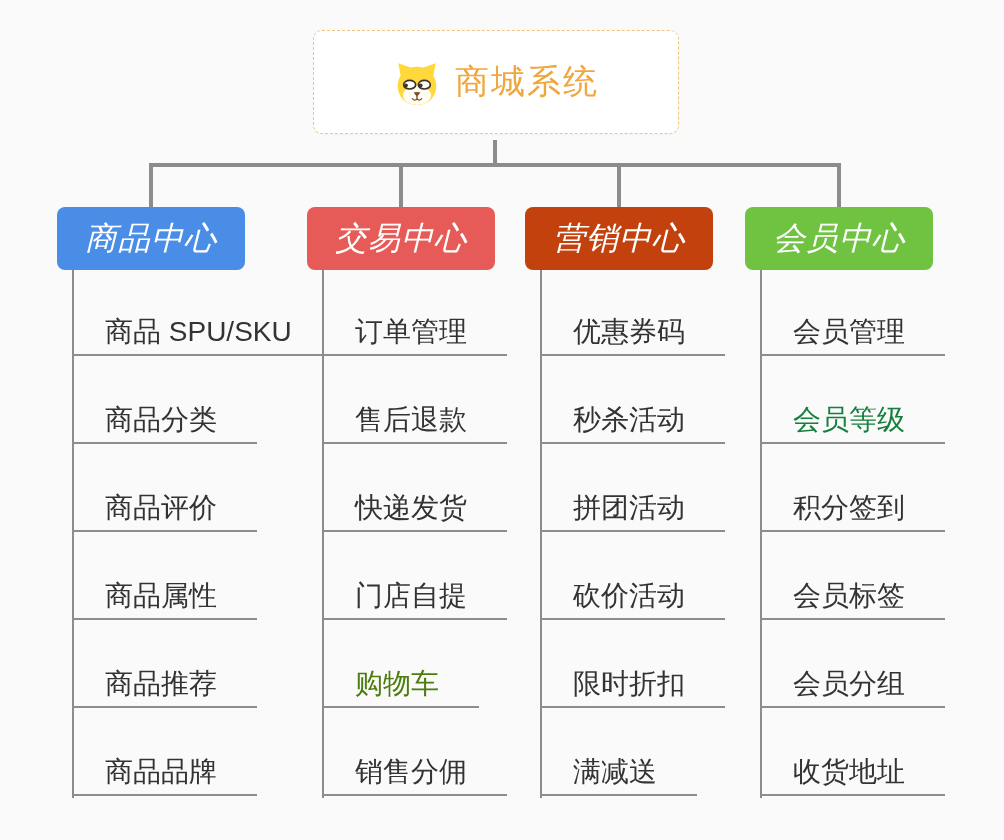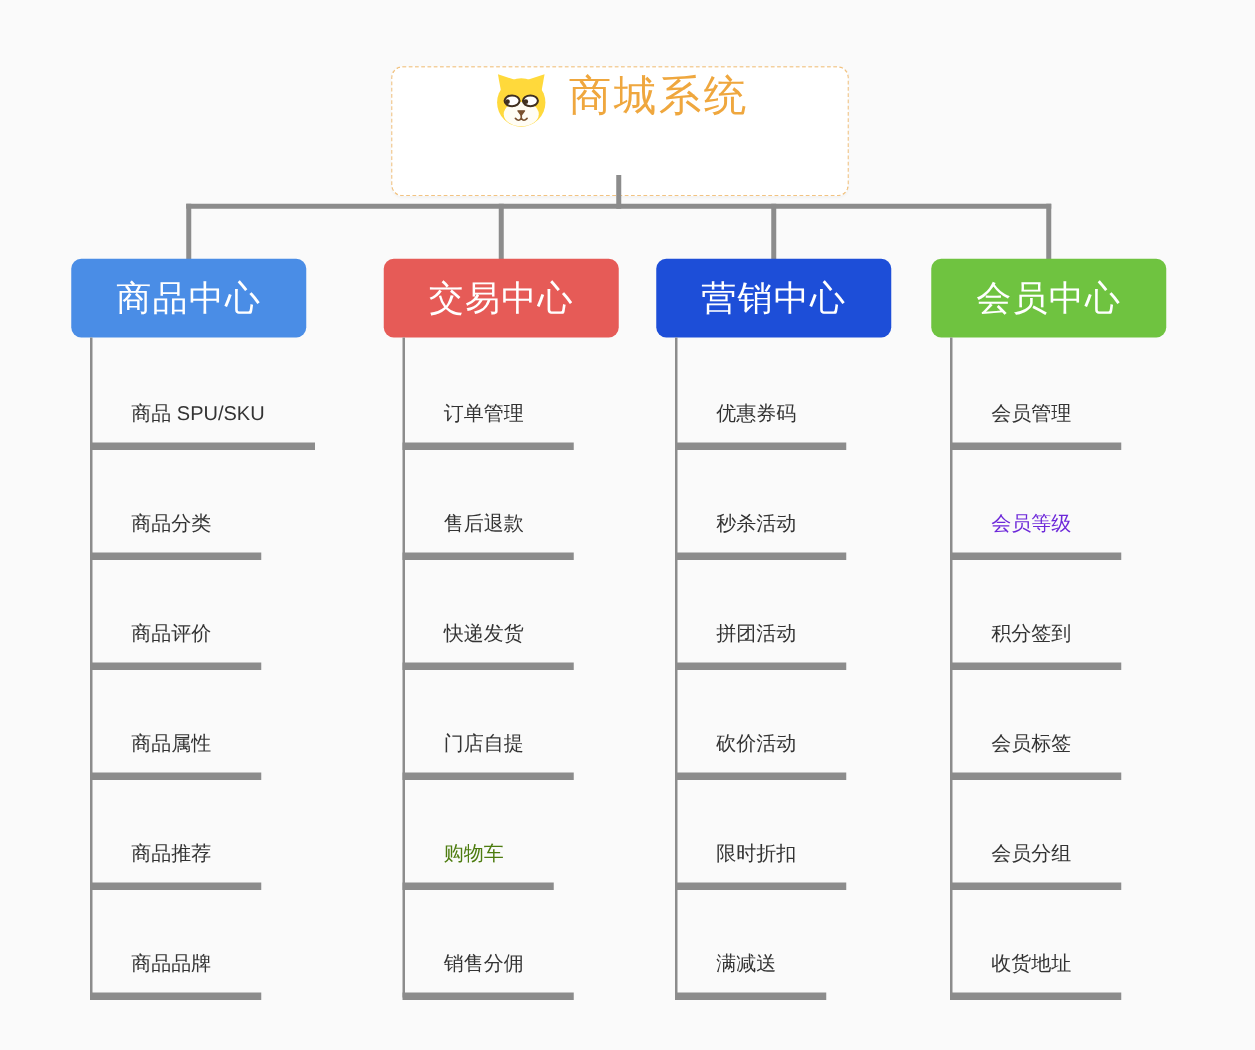--- a/index.html
+++ b/index.html
@@ -2,52 +2,52 @@
 <html><head>
 <meta charset="utf-8">
 <style>
   * { margin:0; padding:0; box-sizing:border-box; }
   html,body { width:1004px; height:840px; }
   body { font-family:"Liberation Sans","DejaVu Sans",sans-serif; }
   .canvas { position:relative; width:1004px; height:840px; overflow:hidden; }
 
   
   .root-node{
-    position:absolute; left:313px; top:53px; width:366px; height:104px;
+    position:absolute; left:313px; top:30px; width:366px; height:104px;
     background:#ffffff; border:1px dashed #f2c381; border-radius:9px;
-    display:flex; justify-content:center; gap:14px;
+    display:flex; align-items:center; justify-content:center; gap:14px;
     box-shadow:0 1px 2px rgba(0,0,0,.03);
   }
   .root-title{ font-size:34px; letter-spacing:2px; }
   .mascot{ width:48px; height:48px; display:inline-flex; }
 
   
   .line{ position:absolute; }
   .stem { left:493px; top:140px; width:4px; height:27px; }
   .bus  { left:149px; top:163px; width:692px; height:4px; }
   .drop { top:163px; width:4px; height:46px; }
   .drop-1{ left:149px; } .drop-2{ left:399px; } .drop-3{ left:617px; } .drop-4{ left:837px; }
 
   
   .col{ position:absolute; top:207px; width:240px; height:610px; }
   .col-1{ left:57px; } .col-2{ left:307px; } .col-3{ left:525px; } .col-4{ left:745px; }
 
   .branch{
     position:absolute; left:0; top:0; width:188px; height:63px;
     border-radius:8px; display:flex; align-items:center; justify-content:center;
   }
-  .branch-label{ color:#ffffff; font-size:28px; letter-spacing:1px; }
+  .branch-label{ color:#ffffff; font-size:32px; letter-spacing:1px;font-style:italic; }
 
   .trunk{ position:absolute; left:15px; top:63px; width:2px; height:528px; }
 
   .leaf{
     position:absolute; left:15px; white-space:nowrap;
-    font-size:16px; line-height:28px;
+    font-size:28px; line-height:28px;
     padding:0 40px 8px 33px;
-    border-bottom:6px solid #0ea5e9;
+    border-bottom:2px solid #0ea5e9;
   }
   .r0{ top:111px; } .r1{ top:199px; } .r2{ top:287px; }
   .r3{ top:375px; } .r4{ top:463px; } .r5{ top:551px; }
 </style>
 </head>
 <body>
 
 <div class="canvas" style="background: rgb(250, 250, 250);">
 
   <div class="root-node" style="border-color: rgb(242, 195, 129);">
@@ -95,38 +95,38 @@
     <div class="trunk" style="background: rgb(140, 140, 140);"></div>
     <div class="leaf r0" style="color: rgb(51, 51, 51); border-color: rgb(140, 140, 140);">订单管理</div>
     <div class="leaf r1" style="color: rgb(51, 51, 51); border-color: rgb(140, 140, 140);">售后退款</div>
     <div class="leaf r2" style="color: rgb(51, 51, 51); border-color: rgb(140, 140, 140);">快递发货</div>
     <div class="leaf r3" style="color: rgb(51, 51, 51); border-color: rgb(140, 140, 140);">门店自提</div>
     <div class="leaf r4" style="color: #4d7c0f; border-color: rgb(140, 140, 140);">购物车</div>
     <div class="leaf r5" style="color: rgb(51, 51, 51); border-color: rgb(140, 140, 140);">销售分佣</div>
   </div>
 
   <div class="col col-3">
-    <div class="branch" style="background: #1d4ed8;">
+    <div class="branch" style="background: #c2410c;">
       <span class="branch-label">营销中心</span>
     </div>
     <div class="trunk" style="background: rgb(140, 140, 140);"></div>
     <div class="leaf r0" style="color: rgb(51, 51, 51); border-color: rgb(140, 140, 140);">优惠券码</div>
     <div class="leaf r2" style="color: rgb(51, 51, 51); border-color: rgb(140, 140, 140);">拼团活动</div>
     <div class="leaf r1" style="color: rgb(51, 51, 51); border-color: rgb(140, 140, 140);">秒杀活动</div>
     <div class="leaf r3" style="color: rgb(51, 51, 51); border-color: rgb(140, 140, 140);">砍价活动</div>
     <div class="leaf r4" style="color: rgb(51, 51, 51); border-color: rgb(140, 140, 140);">限时折扣</div>
     <div class="leaf r5" style="color: rgb(51, 51, 51); border-color: rgb(140, 140, 140);">满减送</div>
   </div>
 
   <div class="col col-4">
     <div class="branch" style="background: rgb(111, 195, 64);">
       <span class="branch-label">会员中心</span>
     </div>
     <div class="trunk" style="background: rgb(140, 140, 140);"></div>
     <div class="leaf r0" style="color: rgb(51, 51, 51); border-color: rgb(140, 140, 140);">会员管理</div>
-    <div class="leaf r1" style="color: #6d28d9; border-color: rgb(140, 140, 140);">会员等级</div>
+    <div class="leaf r1" style="color: #15803d; border-color: rgb(140, 140, 140);">会员等级</div>
     <div class="leaf r2" style="color: rgb(51, 51, 51); border-color: rgb(140, 140, 140);">积分签到</div>
     <div class="leaf r3" style="color: rgb(51, 51, 51); border-color: rgb(140, 140, 140);">会员标签</div>
     <div class="leaf r4" style="color: rgb(51, 51, 51); border-color: rgb(140, 140, 140);">会员分组</div>
     <div class="leaf r5" style="color: rgb(51, 51, 51); border-color: rgb(140, 140, 140);">收货地址</div>
   </div>
 
 </div>
 
 </body></html>

